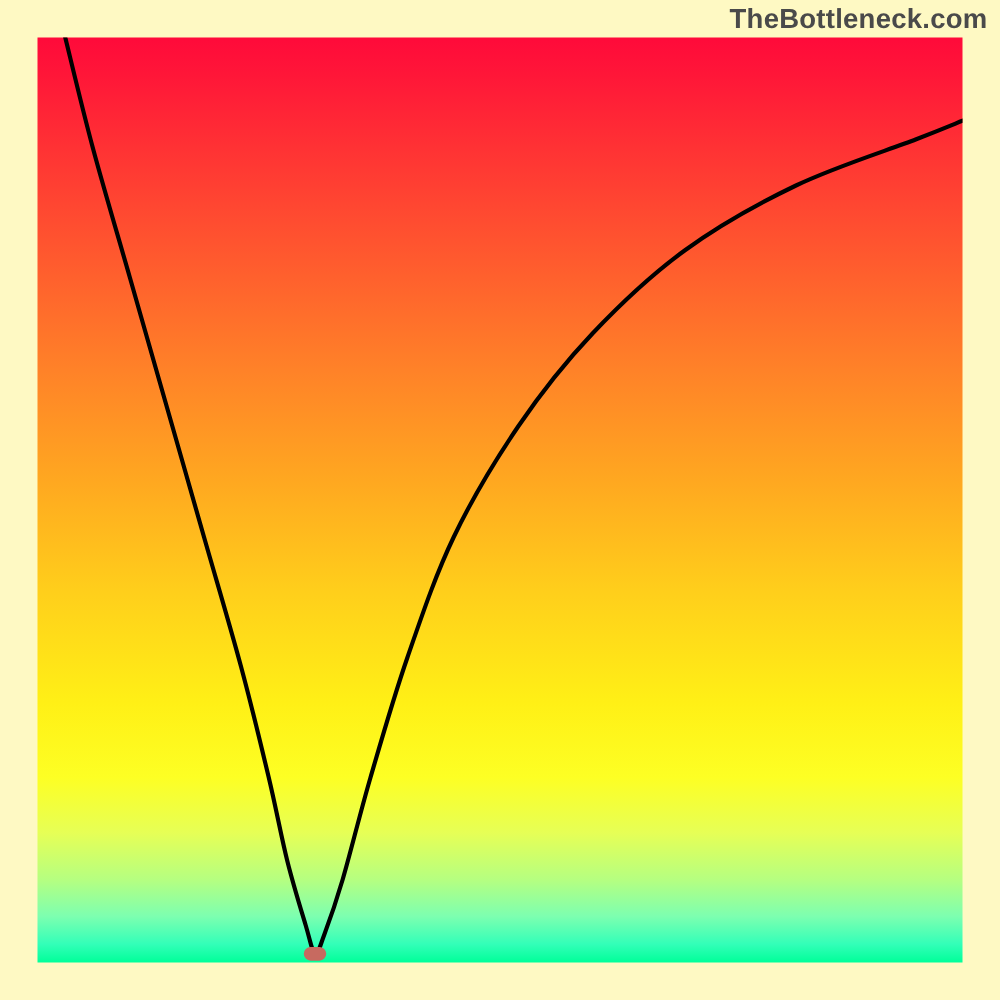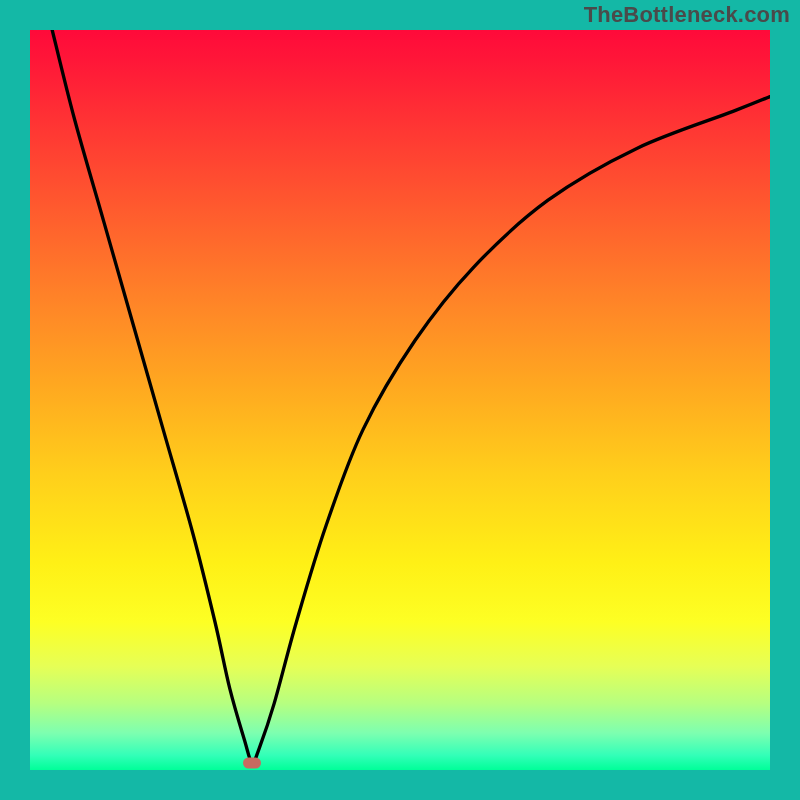--- a/index.html
+++ b/index.html
@@ -1,21 +1,21 @@
 <!DOCTYPE html>
 <html><head>
 <meta charset="utf-8">
 <style>
   * { margin: 0; padding: 0; box-sizing: border-box; }
   html, body { width: 800px; height: 800px; overflow: hidden; background: #000; }
   .frame {
     position: relative;
     width: 800px;
     height: 800px;
-    background: #14b8a6;
+    background: #fef9c3;
   }
   .watermark {
     position: absolute;
     top: 2px;
     right: 10px;
     font-family: Arial, Helvetica, sans-serif;
     font-size: 22px;
     font-weight: 600;
     color: #4a4a4a;
     letter-spacing: 0.2px;

